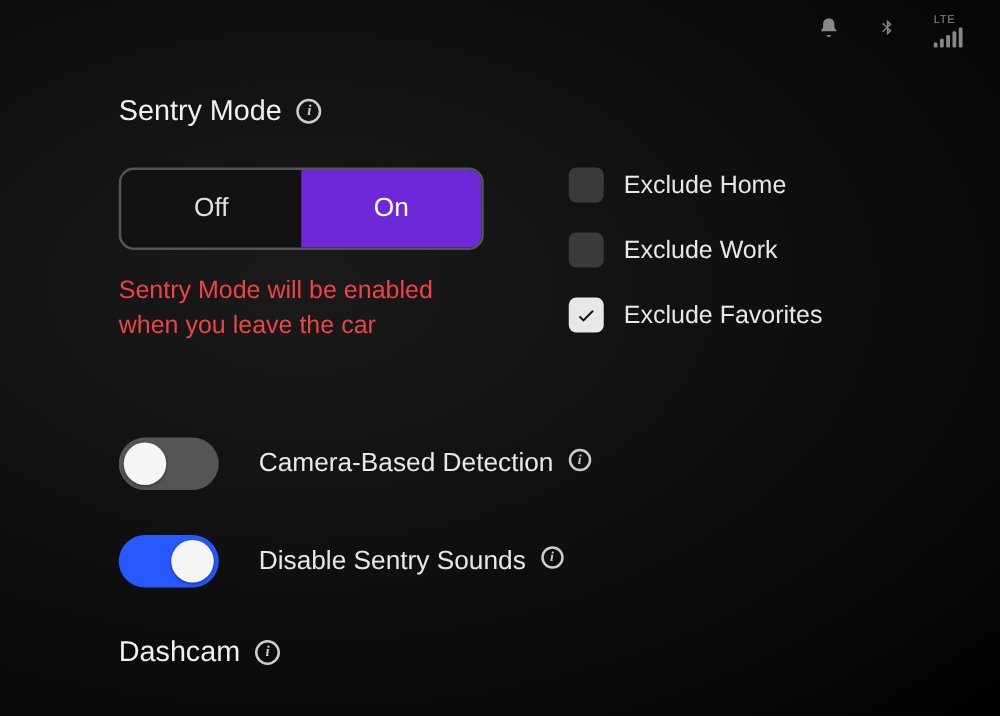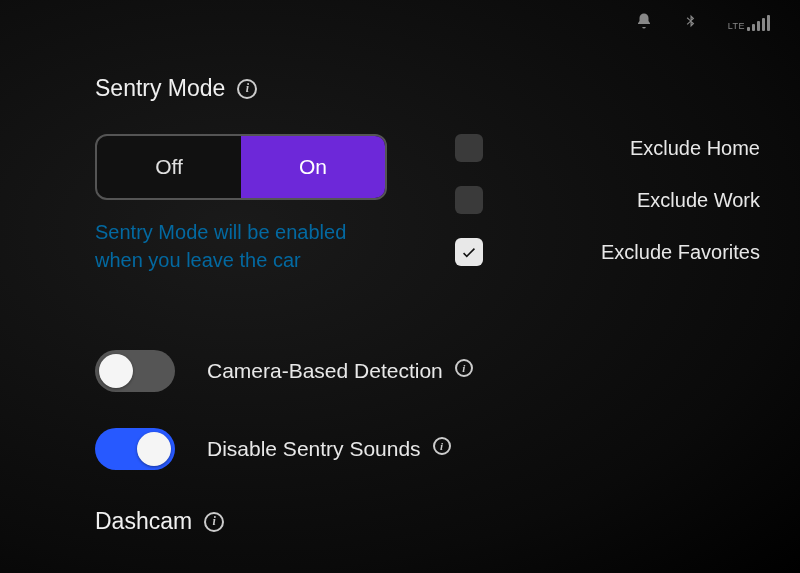--- a/index.html
+++ b/index.html
@@ -23,22 +23,22 @@
       display: flex;
       gap: 30px;
       align-items: center;
       color: #888;
     }
     .status-bar svg {
       fill: #888;
     }
     .lte-group {
       display: flex;
-      flex-direction: row;
-      align-items: flex-end;
+      flex-direction: column;
+      align-items: flex-start;
       gap: 2px;
     }
     .lte-text {
       font-size: 9px;
       color: #888;
       letter-spacing: 0.5px;
     }
     .signal-bars {
       display: flex;
       align-items: flex-end;
@@ -116,31 +116,30 @@
       cursor: pointer;
     }
     .segmented-btn.active {
       background: #6d28d9;
       color: #fff;
     }
     .subtext {
       margin-top: 18px;
       font-size: 20px;
       line-height: 1.4;
-      color: #0369a1;
+      color: #ef4444;
       max-width: 310px;
     }
     .checkbox-row {
       display: flex;
       align-items: center;
       gap: 16px;
       margin-bottom: 24px;
       font-size: 20px;
       cursor: pointer;
-      justify-content: space-between;
     }
     .checkbox {
       width: 28px;
       height: 28px;
       border-radius: 6px;
       background: #3a3a3a;
       display: flex;
       align-items: center;
       justify-content: center;
     }

